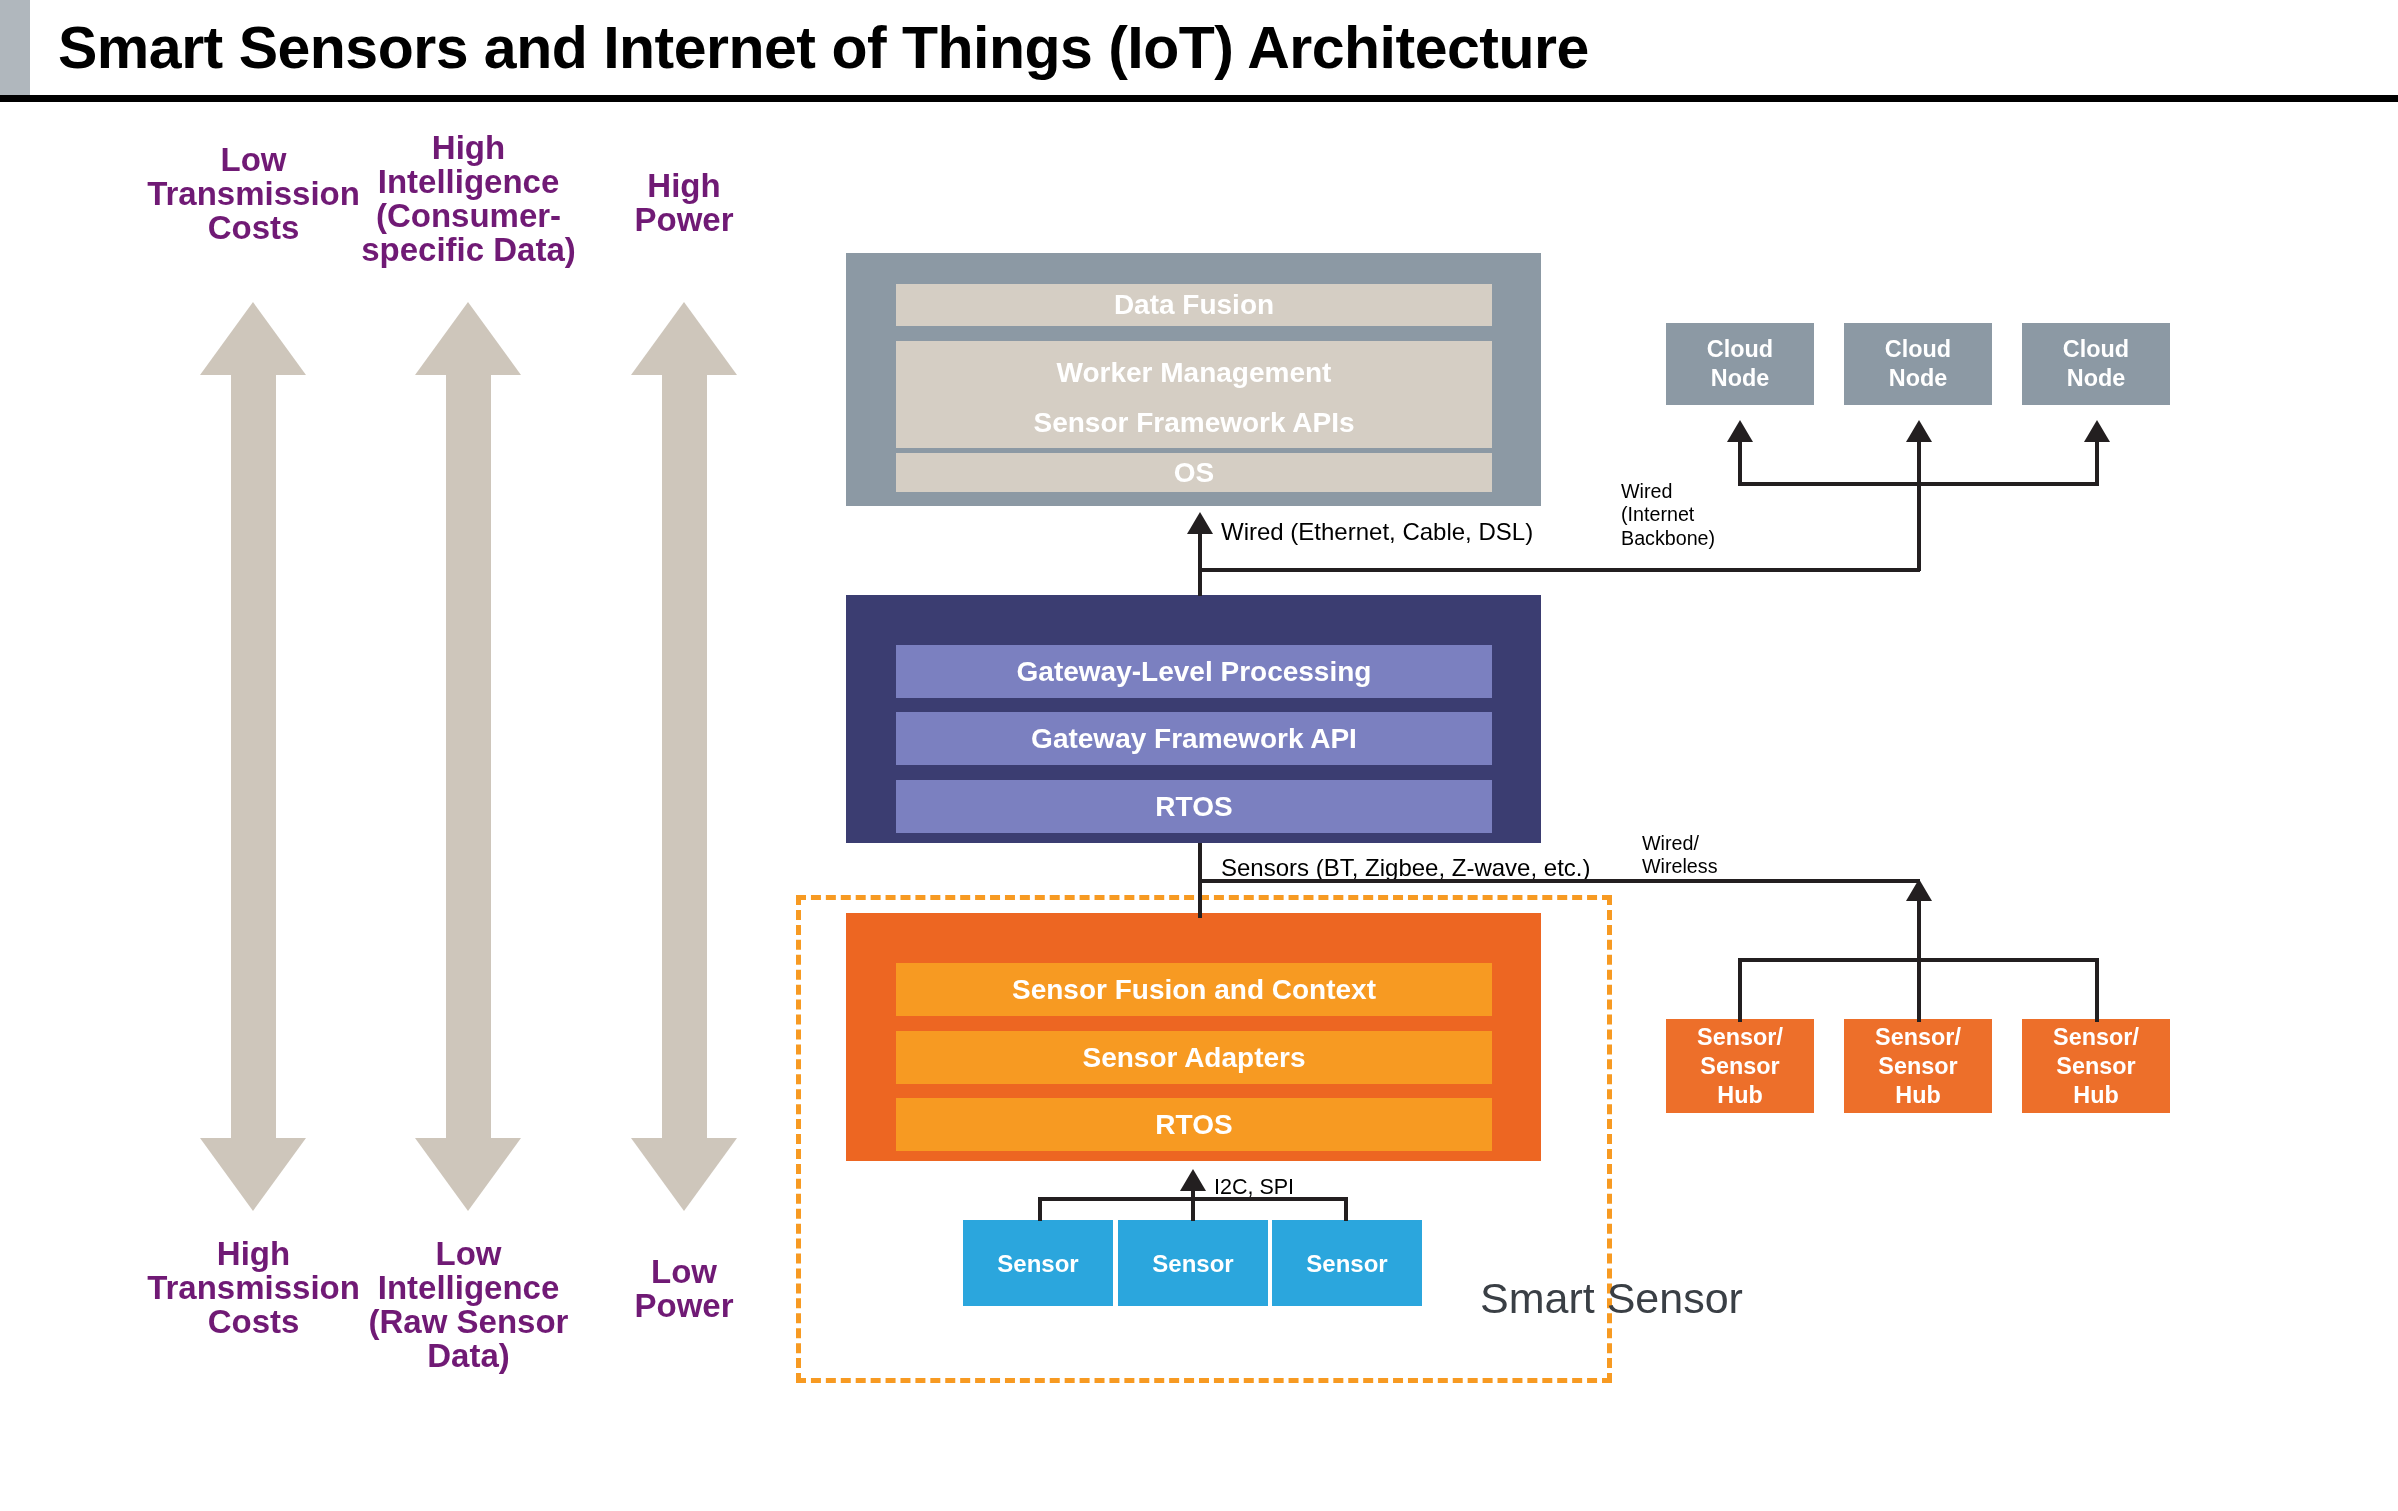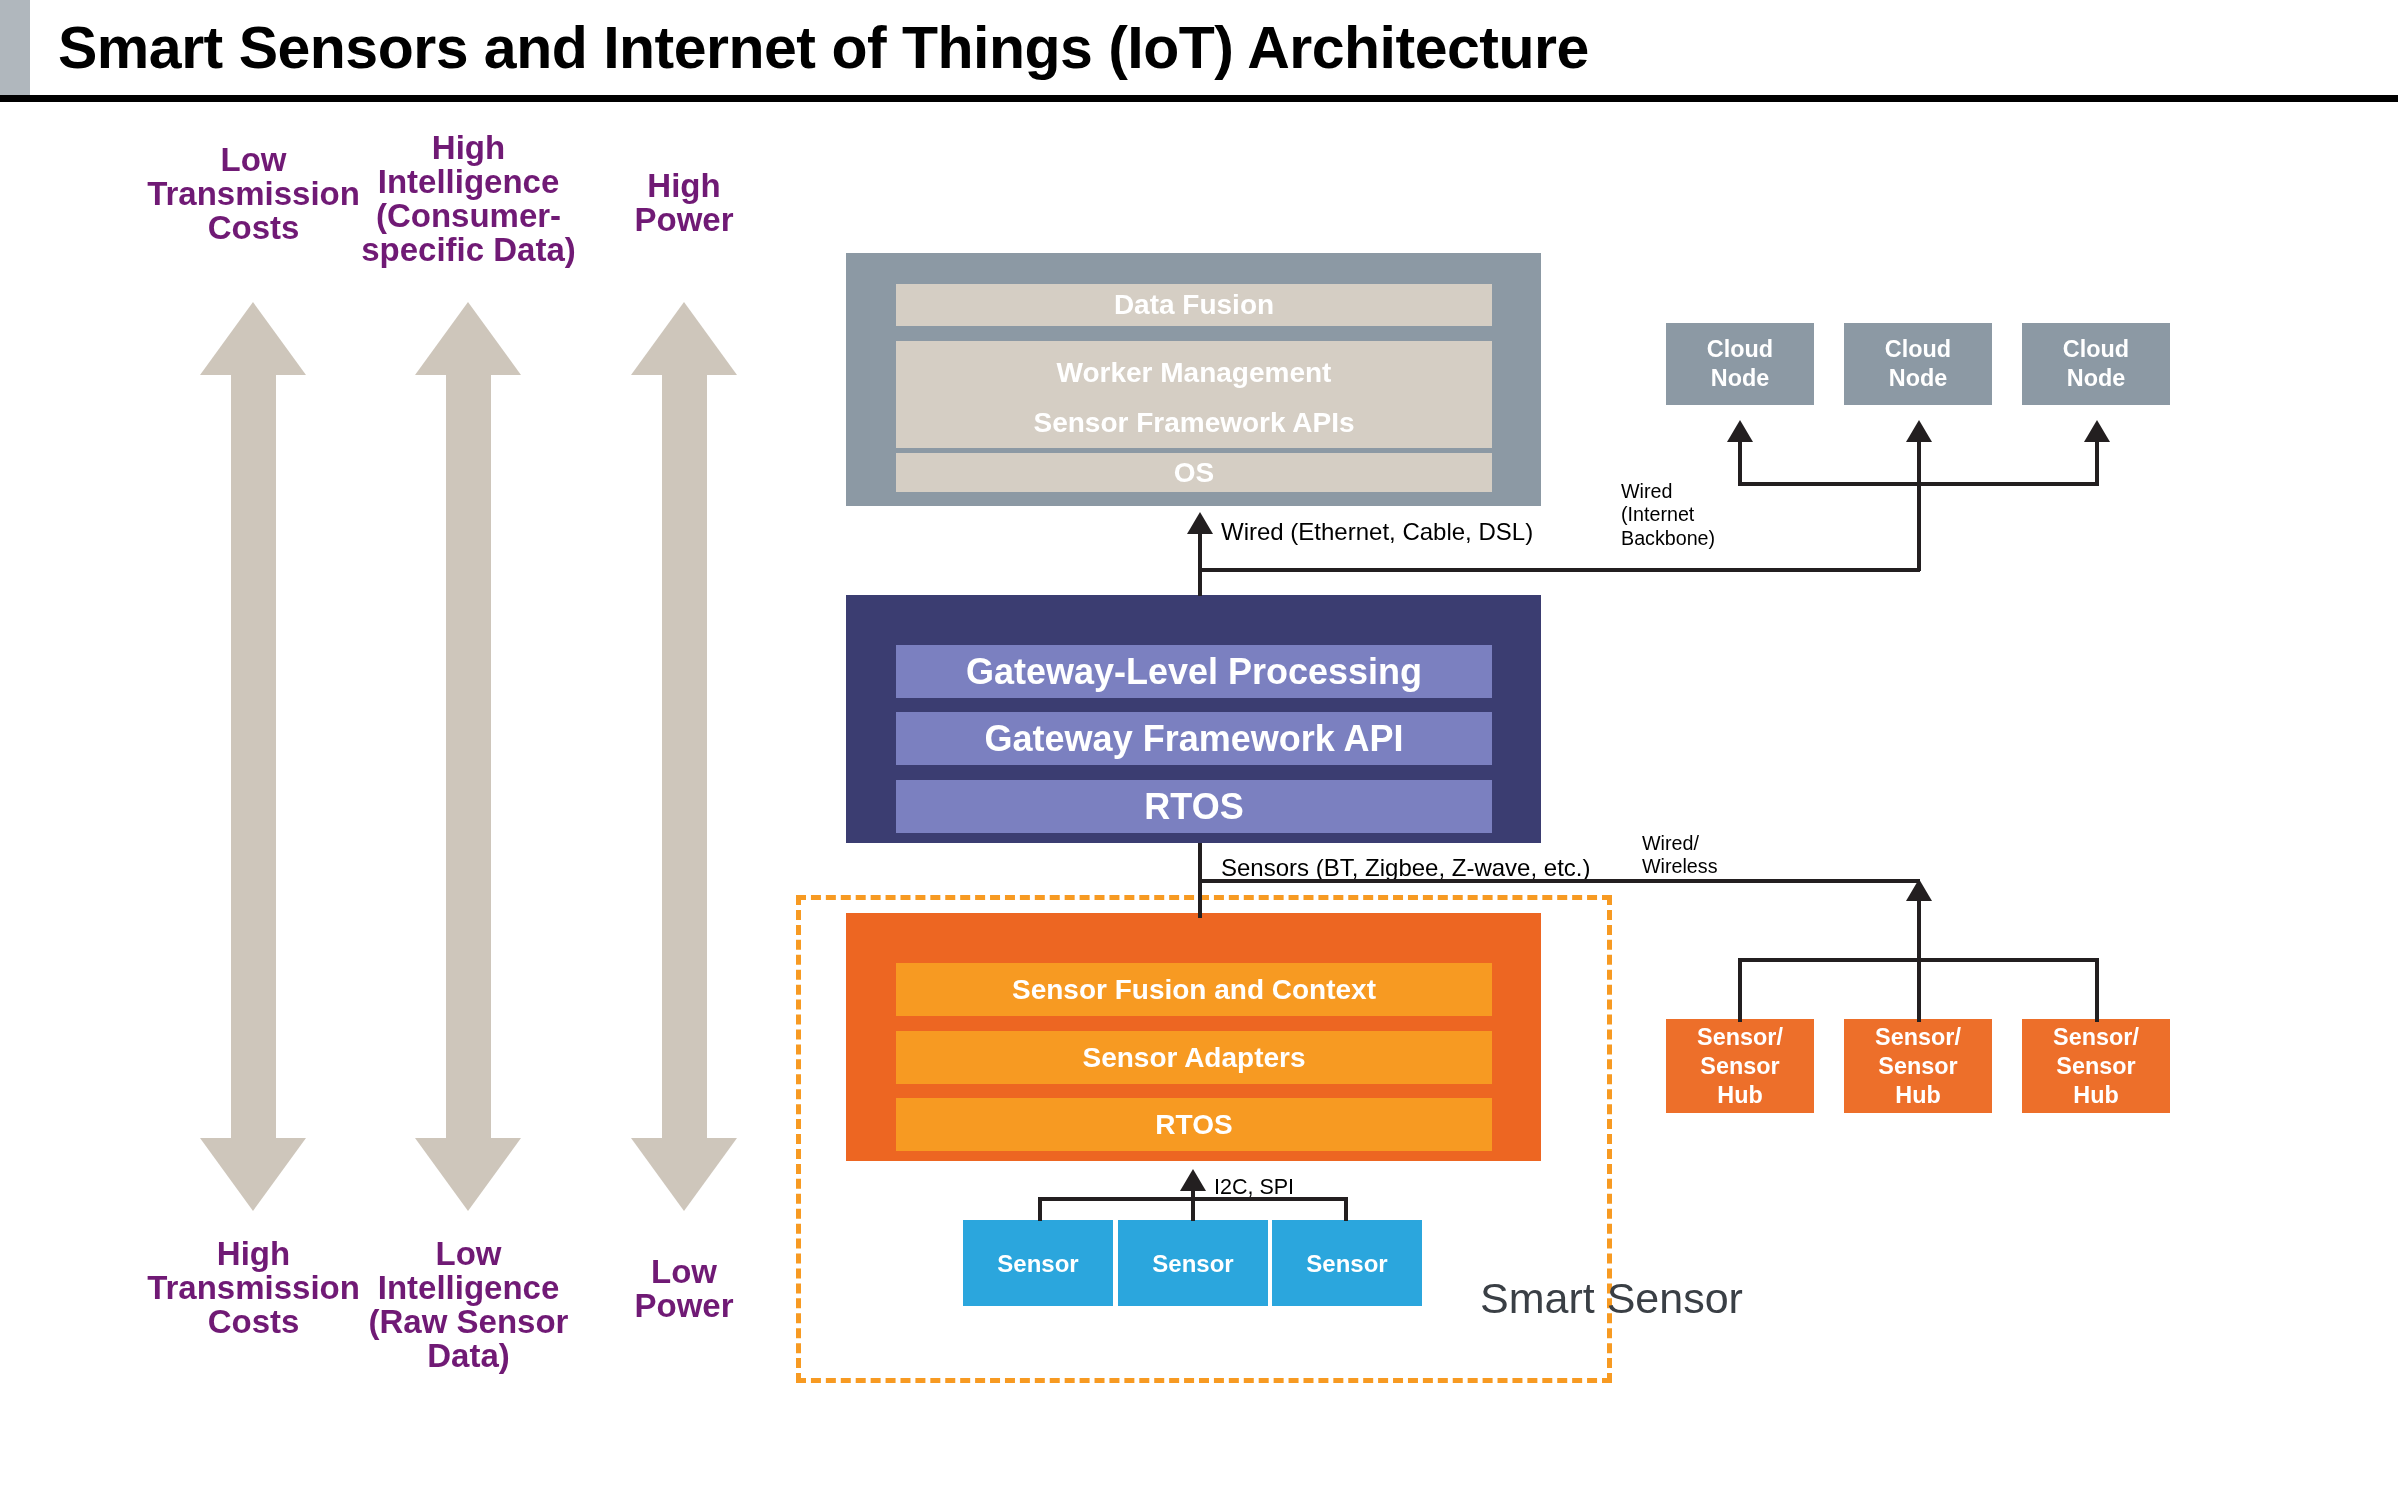--- a/index.html
+++ b/index.html
@@ -28,21 +28,21 @@
 
   
   .stack{position:absolute;}
   .stack-inner{position:absolute;display:flex;align-items:center;justify-content:center;
                font-weight:bold;color:#ffffff;}
 
   .cloud-outer{background:#8c99a4;}
   .cloud-bar{background:#d5cec4;font-size:28px;}
 
   .gw-outer{background:#3b3d71;}
-  .gw-bar{background:#7b80c0;font-size:36px;}
+  .gw-bar{background:#7b80c0;font-size:28px;}
 
   .ss-outer{background:#ed6622;}
   .ss-bar{background:#f79a22;font-size:28px;}
 
   
   .node-box{position:absolute;display:flex;align-items:center;justify-content:center;
             text-align:center;color:#fff;font-weight:bold;font-size:23.4px;line-height:29px;}
   .cloud-node{background:#8c99a4;}
   .sensor-hub{background:#ed6f2a;}
   .sensor-box{background:#2ba6dd;font-size:24px;}

